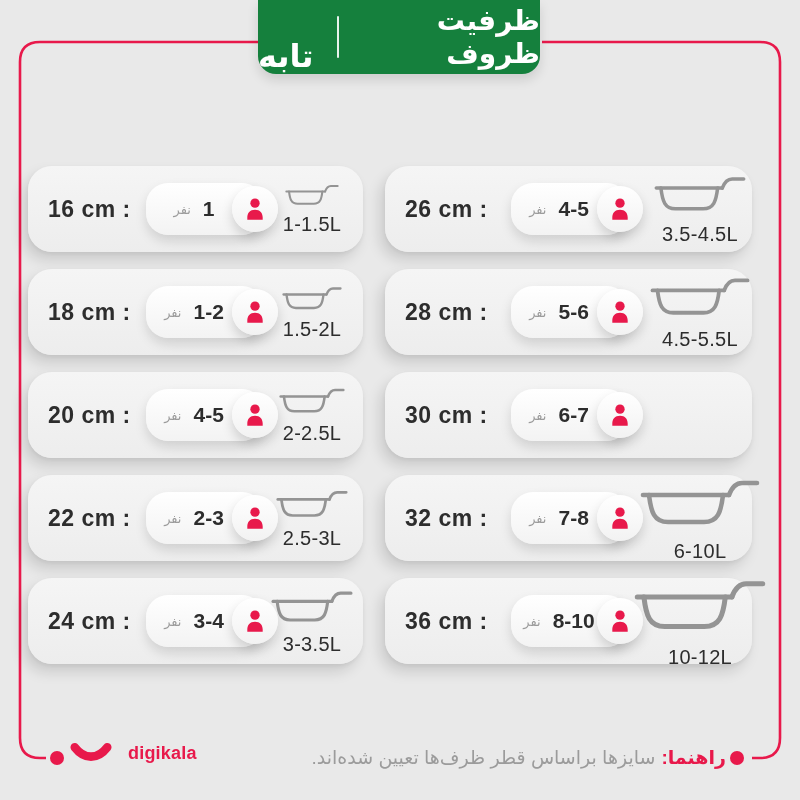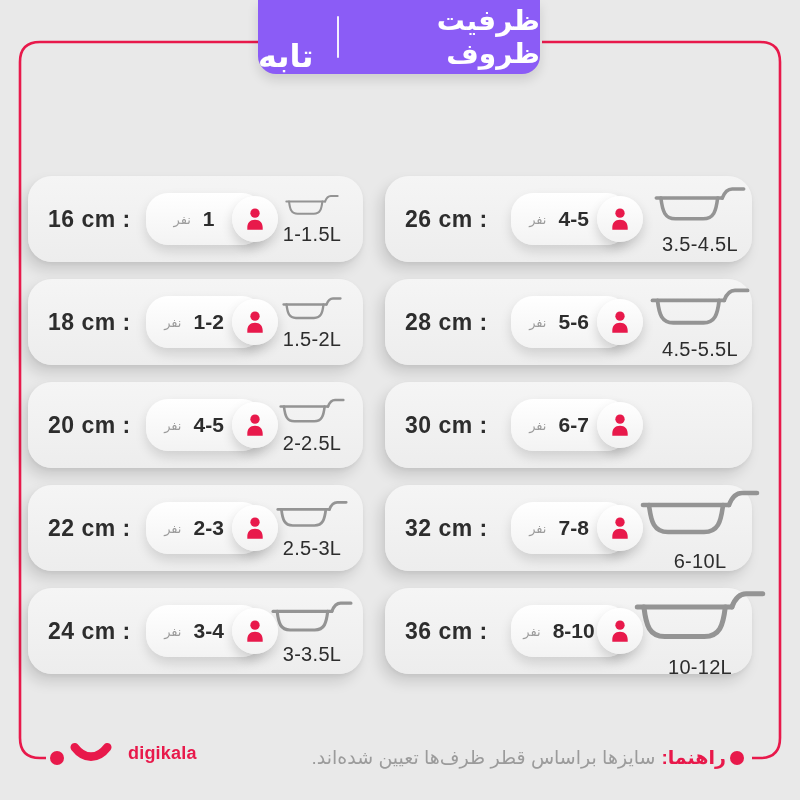--- a/index.html
+++ b/index.html
@@ -6,30 +6,30 @@
   body{
     width:800px;height:800px;position:relative;overflow:hidden;
     background:#e9e9e9;
     font-family:"Liberation Sans","DejaVu Sans",sans-serif;
   }
   
   .frame-svg{position:absolute;inset:0;width:800px;height:800px;pointer-events:none;}
   
   .banner{
     position:absolute;left:258px;top:0;width:282px;height:74px;
-    background:#8b5cf6;border-radius:0 0 18px 18px;
+    background:#15803d;border-radius:0 0 18px 18px;
     display:flex;direction:rtl;align-items:center;justify-content:center;gap:24px;
     color:#fff;font-weight:bold;
     box-shadow:0 6px 12px rgba(0,0,0,.12);
   }
   .banner .t1{font-size:28px;}
   .banner .t2{font-size:32px;margin-top:38px;}
   .banner .vdiv{width:2px;height:42px;background:rgba(255,255,255,.9);border-radius:1px;}
   
-  .col{position:absolute;top:176px;}
+  .col{position:absolute;top:166px;}
   .col-left{left:28px;width:335px;}
   .col-right{left:385px;width:367px;}
   .card{
     height:86px;margin-bottom:17px;border-radius:24px;
     background:linear-gradient(180deg,#f5f5f5,#ededed);
     box-shadow:-5px 8px 14px rgba(0,0,0,.13), 0 2px 4px rgba(0,0,0,.05);
     display:flex;align-items:center;padding:0 10px 0 20px;box-sizing:border-box;
   }
   .size-label{
     direction:ltr;font-size:23px;font-weight:bold;color:#2d2d2d;

